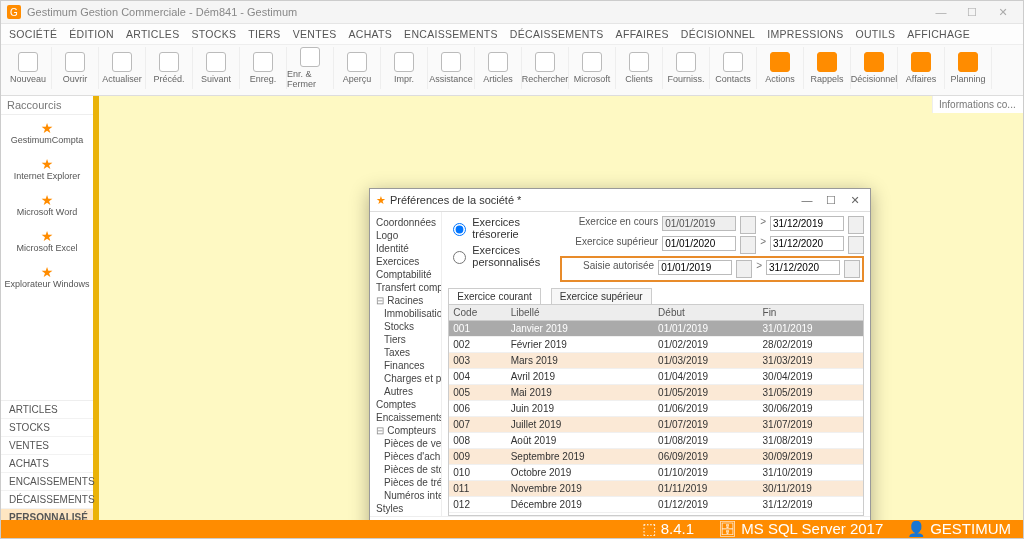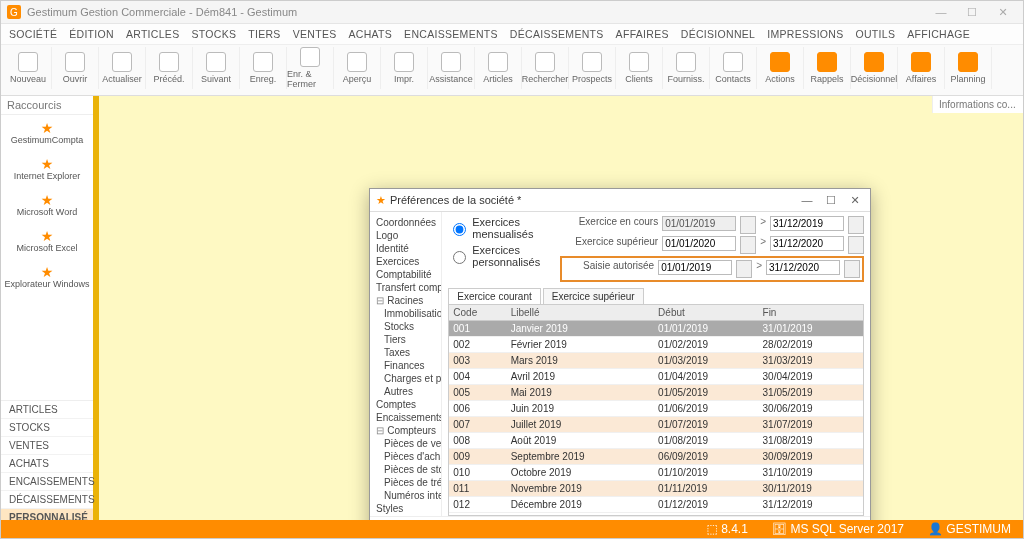--- a/index.html
+++ b/index.html
@@ -21,21 +21,21 @@
   .sidebar{width:92px;border-right:6px solid #eab308;background:#fff;display:flex;flex-direction:column;}
   .side-title{padding:3px 6px;color:#777;border-bottom:1px solid #eee;}
   .side-item{display:flex;flex-direction:column;align-items:center;padding:6px 2px;font-size:9px;color:#555;}
   .side-item .star{color:#ff8c00;font-size:14px;line-height:1;}
   .side-bottom{margin-top:auto;border-top:1px solid #eee;}
   .side-row{padding:3px 8px;font-size:10px;color:#555;border-bottom:1px solid #f2f2f2;}
   .side-row.hl{background:#ffe6c2;font-weight:bold;}
   .content{flex:1;position:relative;background:#fef9c3;}
   .rightpanel{position:absolute;top:0;right:0;width:78px;padding:3px 6px;color:#777;border-left:1px solid #eee;background:#fff;font-size:10px;}
   
-  .statusbar{position:absolute;left:0;right:0;bottom:0;height:18px;background:#ff8c00;color:#fff;display:flex;align-items:center;justify-content:flex-end;gap:24px;padding:0 12px;font-size:12px;}
+  .statusbar{position:absolute;left:0;right:0;bottom:0;height:18px;background:#ff8c00;color:#fff;display:flex;align-items:center;justify-content:flex-end;gap:24px;padding:0 12px;font-size:15px;}
   
   .dialog{position:absolute;left:270px;top:92px;width:500px;height:356px;background:#fff;border:1px solid #999;box-shadow:0 4px 18px rgba(0,0,0,.3);display:flex;flex-direction:column;}
   .dlg-title{height:22px;display:flex;align-items:center;padding:0 6px;border-bottom:1px solid #ddd;}
   .dlg-title .star{color:#ff8c00;margin-right:4px;}
   .dlg-title .dctrls{margin-left:auto;display:flex;gap:6px;color:#666;}
   .dlg-title .dctrls span{width:18px;text-align:center;}
   .dlg-body{flex:1;display:flex;overflow:hidden;}
   .tree{width:116px;border-right:1px solid #eee;padding:4px 4px;overflow:auto;}
   .tree div{padding:1px 2px;color:#444;font-size:10px;white-space:nowrap;}
   .tree .lvl1{padding-left:10px;}
@@ -43,21 +43,21 @@
   .pane{flex:1;padding:4px 6px 0 6px;display:flex;flex-direction:column;}
   .radios{display:flex;gap:12px;align-items:center;margin-bottom:4px;}
   .radios label{display:flex;gap:3px;align-items:center;}
   .dates{display:flex;flex-direction:column;gap:2px;margin-bottom:4px;}
   .drow{display:flex;align-items:flex-start;justify-content:flex-end;gap:4px;font-size:10px;}
   .drow .lbl{width:90px;text-align:right;color:#555;}
   .drow input{width:68px;font-size:10px;padding:1px 2px;border:1px solid #bbb;}
   .drow .cal{width:14px;height:16px;border:1px solid #bbb;background:#f0f0f0;display:inline-block;}
   .drow .gt{color:#777;}
   .hlbox{border:2px solid #e88b2a;padding:2px 2px;}
-  .tabs{display:flex;gap:2px;border-bottom:1px solid #ccc;margin-top:2px;}
+  .tabs{display:flex;gap:10px;border-bottom:1px solid #ccc;margin-top:2px;}
   .tab{padding:2px 8px;border:1px solid #ccc;border-bottom:none;font-size:10px;background:#f7f7f7;}
   .tab.active{background:#fff;}
   .grid{flex:1;border:1px solid #ccc;margin-top:-1px;overflow:auto;}
   table{border-collapse:collapse;width:100%;font-size:10px;}
   th{background:#ededed;text-align:left;padding:2px 4px;border-bottom:1px solid #ccc;font-weight:normal;color:#555;}
   td{padding:2px 4px;border-bottom:1px solid #f0f0f0;}
   tr.sel td{background:#aaa;color:#fff;}
   tr.alt td{background:#fbe9d6;}
   .dlg-foot{height:28px;display:flex;align-items:center;justify-content:flex-end;gap:8px;padding:0 10px;border-top:1px solid #eee;}
   .btn{min-width:56px;padding:2px 10px;border:1px solid #aaa;background:linear-gradient(#fdfdfd,#e9e9e9);font-size:10.5px;border-radius:2px;text-align:center;}
@@ -140,21 +140,21 @@
       <div class="rbtn">
         <div class="ic"></div>
         <div>Articles</div>
       </div>
       <div class="rbtn">
         <div class="ic"></div>
         <div>Rechercher</div>
       </div>
       <div class="rbtn">
         <div class="ic"></div>
-        <div>Prospects</div>
+        <div>Microsoft</div>
       </div>
       <div class="rbtn">
         <div class="ic"></div>
         <div>Clients</div>
       </div>
       <div class="rbtn">
         <div class="ic"></div>
         <div>Fourniss.</div>
       </div>
       <div class="rbtn">
@@ -256,21 +256,21 @@
               <div class="lvl1">Pièces de trésorerie</div>
               <div class="lvl1">Numéros internes</div>
               <div class="lvl0">Styles</div>
               <div class="lvl0">Avancé</div>
             </div>
           <div class="pane">
             <div style="display:flex;gap:20px;">
               <div class="radios" style="flex-direction:column;align-items:flex-start;gap:4px;">
                 <label>
                     <input type="radio" checked="" style="">
-                    <span>Exercices mensualisés</span>
+                    <span>Exercices trésorerie</span>
                   </label>
                 <label>
                     <input type="radio" style="">
                     <span>Exercices personnalisés</span>
                   </label>
               </div>
               <div class="dates" id="dates" style="flex:1;">
                   <div class="drow">
                     <span class="lbl">Exercice en cours</span>
                     <input value="01/01/2019" disabled="" style="background: rgb(238, 238, 238);">

